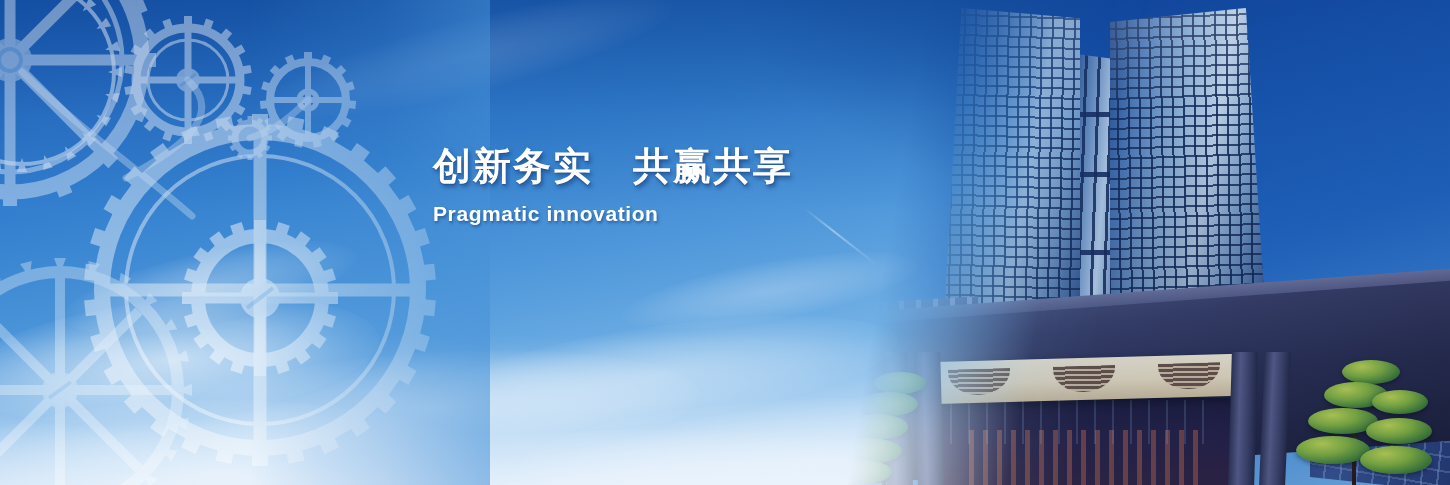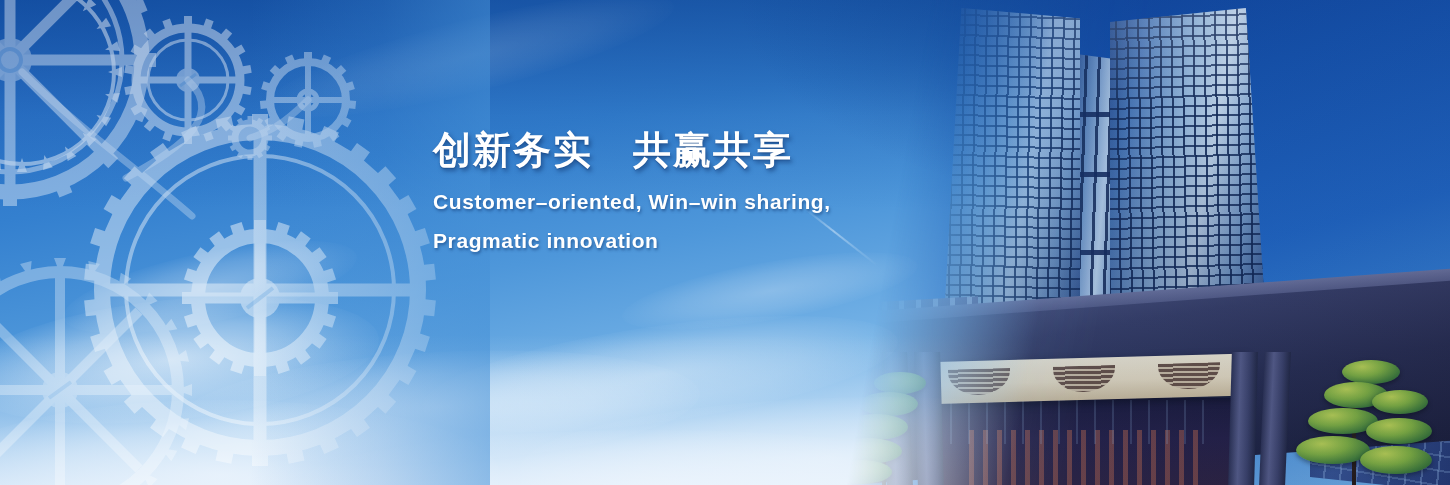--- a/index.html
+++ b/index.html
@@ -237,21 +237,21 @@
       repeating-linear-gradient(184deg, rgba(150,185,225,.28) 0px, rgba(150,185,225,.28) 2px, rgba(0,0,0,0) 2px, rgba(0,0,0,0) 15px);
   }
 
   .photo-tint {
     position:absolute; inset:0;
     background:linear-gradient(120deg, rgba(40,110,190,.40) 0%, rgba(30,80,165,.14) 38%, rgba(20,40,110,.10) 100%);
   }
 
   
   .copy {
-    position:absolute; left:433px; top:124px; width:560px;
+    position:absolute; left:433px; top:140px; width:560px;
     z-index:40;
   }
   .headline {
     font-size:38px;
     font-weight:bold;
     color:#ffffff;
     letter-spacing:2px;
     line-height:52px;
     text-shadow:2px 3px 4px rgba(18,58,116,.65), 0 1px 1px rgba(20,60,120,.5);
     white-space:pre;
@@ -625,17 +625,16 @@
         <div class="blob" style="left:80px;  top:86px; width:72px; height:28px;"></div>
       </div>
 
     </div>
 
     <div class="photo-tint"></div>
   </div>
 
   <div class="copy">
     <div class="headline">创新务实　共赢共享</div>
-    <div class="subline">Customer–oriented, Win–win sharing,</div>
     <div class="subline" style="margin-top:5px">Pragmatic innovation</div>
   </div>
 
 </div>
 
 </body></html>

